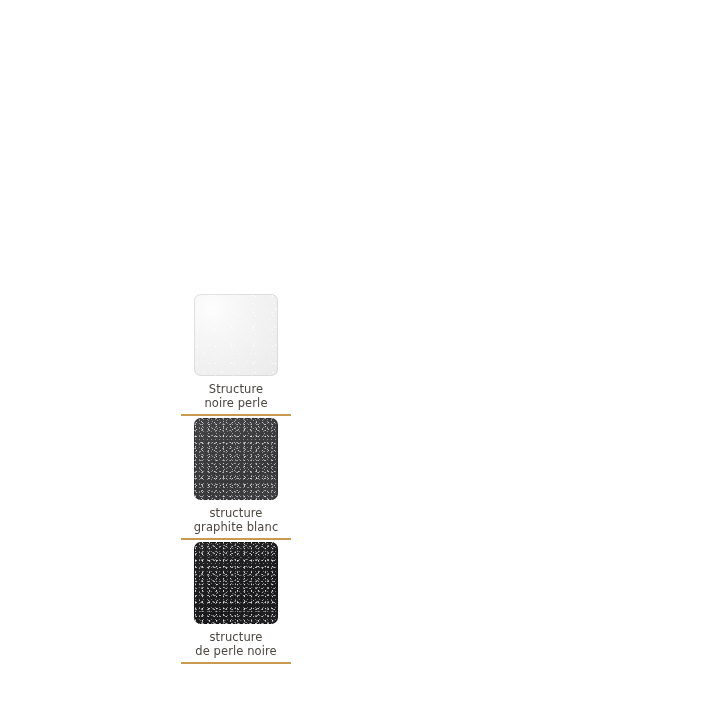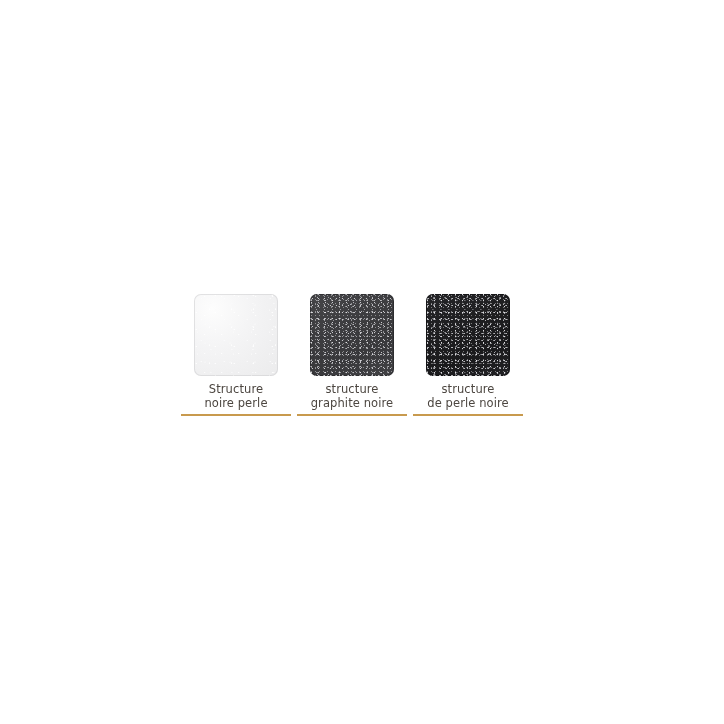--- a/index.html
+++ b/index.html
@@ -14,21 +14,21 @@
     overflow: hidden;
     position: relative;
   }
 
   #swatch-gallery {
     position: absolute;
     left: 181px;
     top: 292px;
     width: 348px;
     display: flex;
-    flex-direction: row;
+    flex-direction: column;
     align-items: flex-start;
     justify-content: flex-start;
   }
 
   .swatch-item {
     width: 110px;
     margin-right: 6px;
     display: flex;
     flex-direction: column;
     align-items: center;
@@ -175,21 +175,21 @@
     </div>
     <div class="swatch-rule"></div>
   </div>
 
   <div class="swatch-item">
     <div class="swatch-tile-wrap">
       <div class="swatch-tile tile-graphite"></div>
     </div>
     <div class="swatch-caption">
       <span class="caption-line">structure</span>
-      <span class="caption-line">graphite noire</span>
+      <span class="caption-line">graphite blanc</span>
     </div>
     <div class="swatch-rule"></div>
   </div>
 
   <div class="swatch-item">
     <div class="swatch-tile-wrap">
       <div class="swatch-tile tile-black"></div>
     </div>
     <div class="swatch-caption">
       <span class="caption-line">structure</span>

